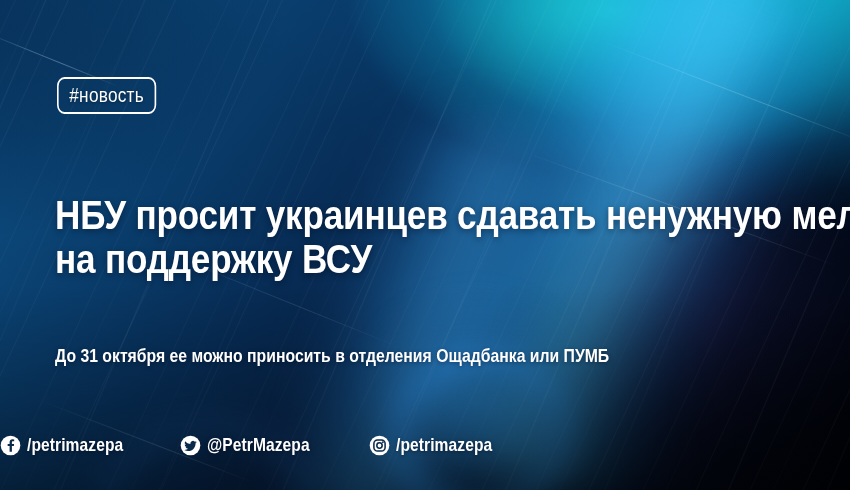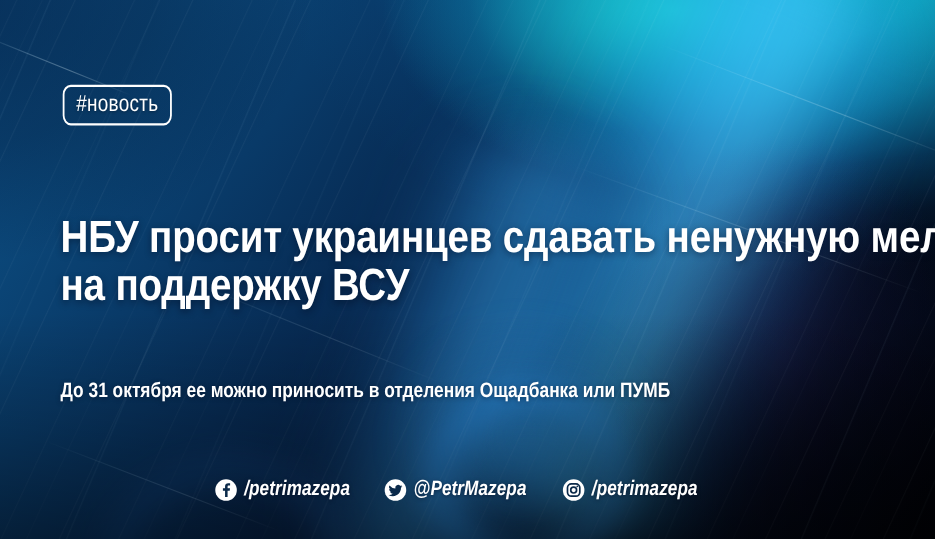--- a/index.html
+++ b/index.html
@@ -271,24 +271,23 @@
     text-shadow: 0 1px 5px rgba(0,10,30,0.45);
   }
 
   
   .socials {
     position: absolute;
     left: 0;
     right: 0;
     top: 434px;
     display: flex;
-    justify-content: center;
+    justify-content: flex-start;
     align-items: center;
-    gap: 10px;
-    font-style: italic;
+    gap: 36px;
   }
   .social {
     display: flex;
     align-items: center;
     gap: 6px;
     text-decoration: none;
   }
   .social .ic {
     width: 21px;
     height: 21px;

